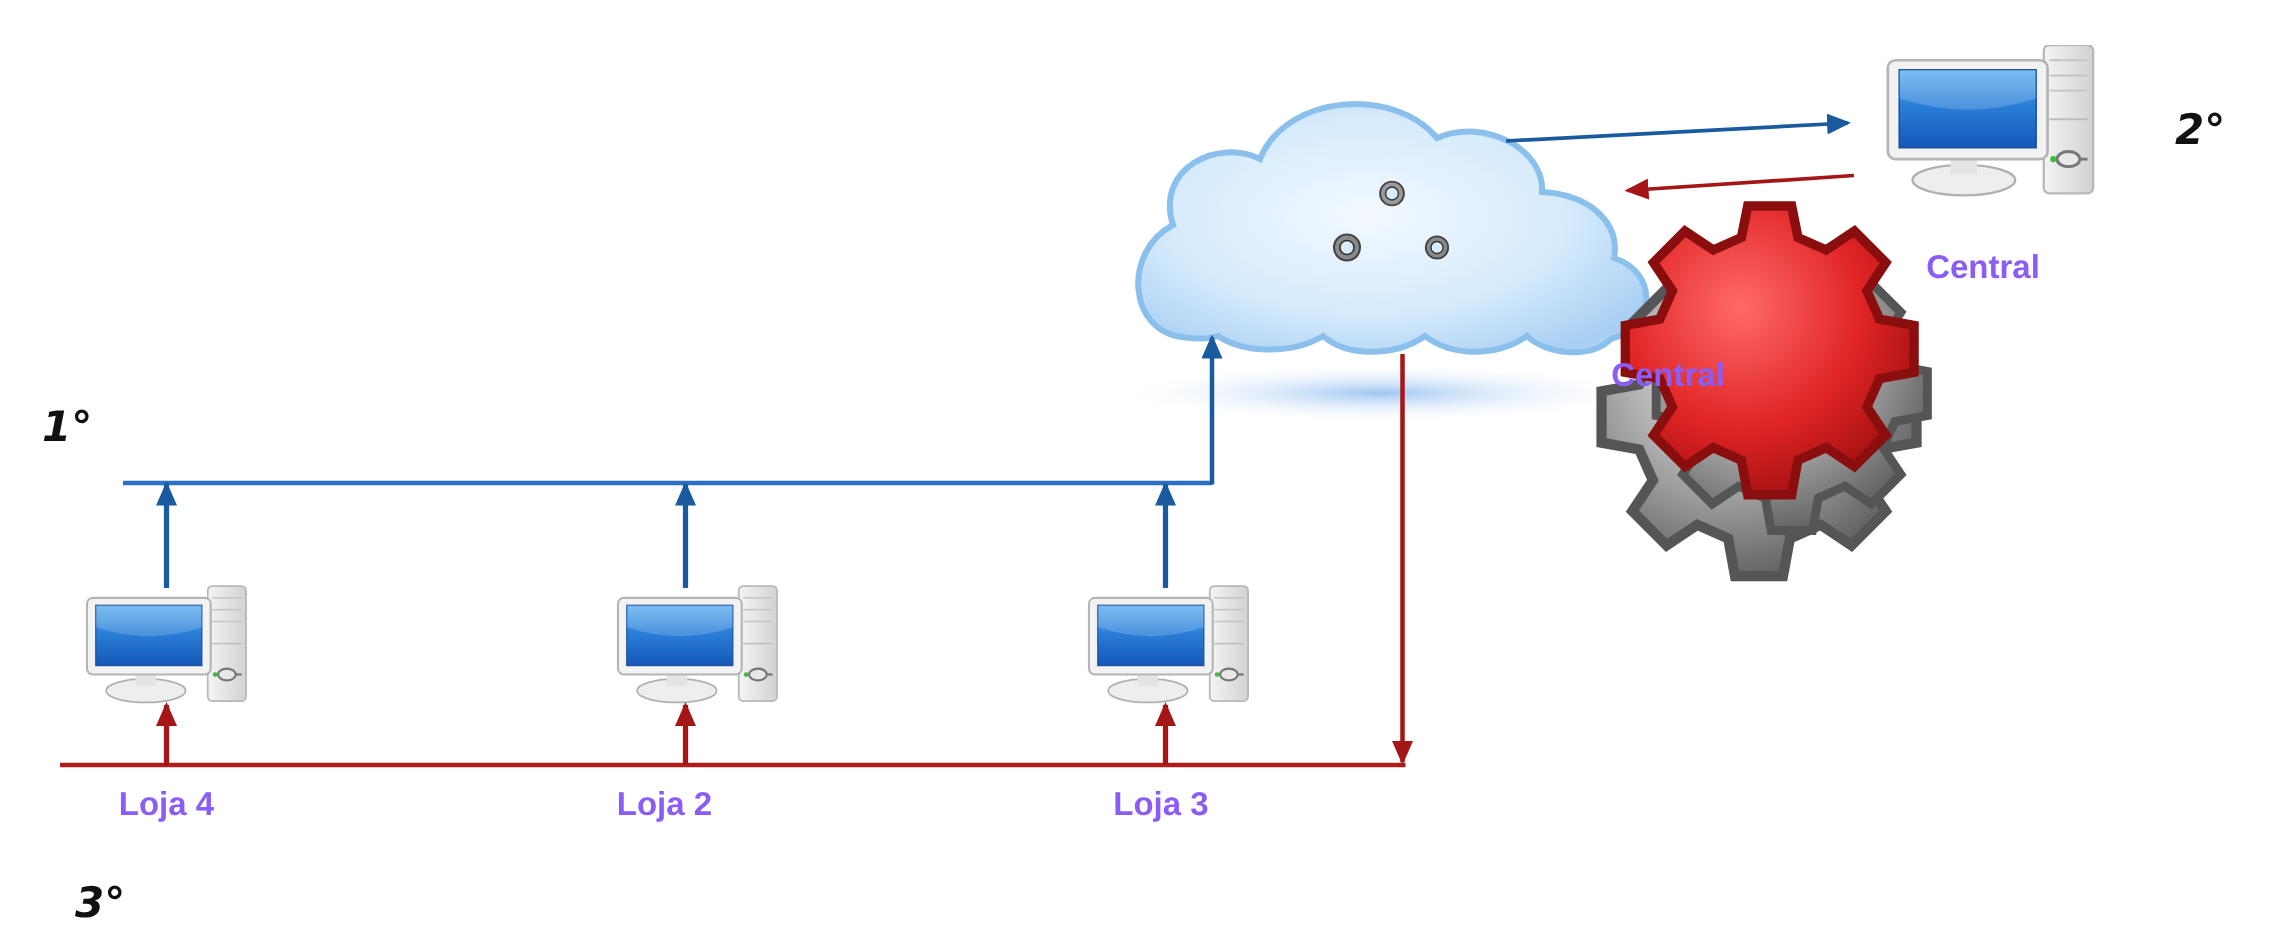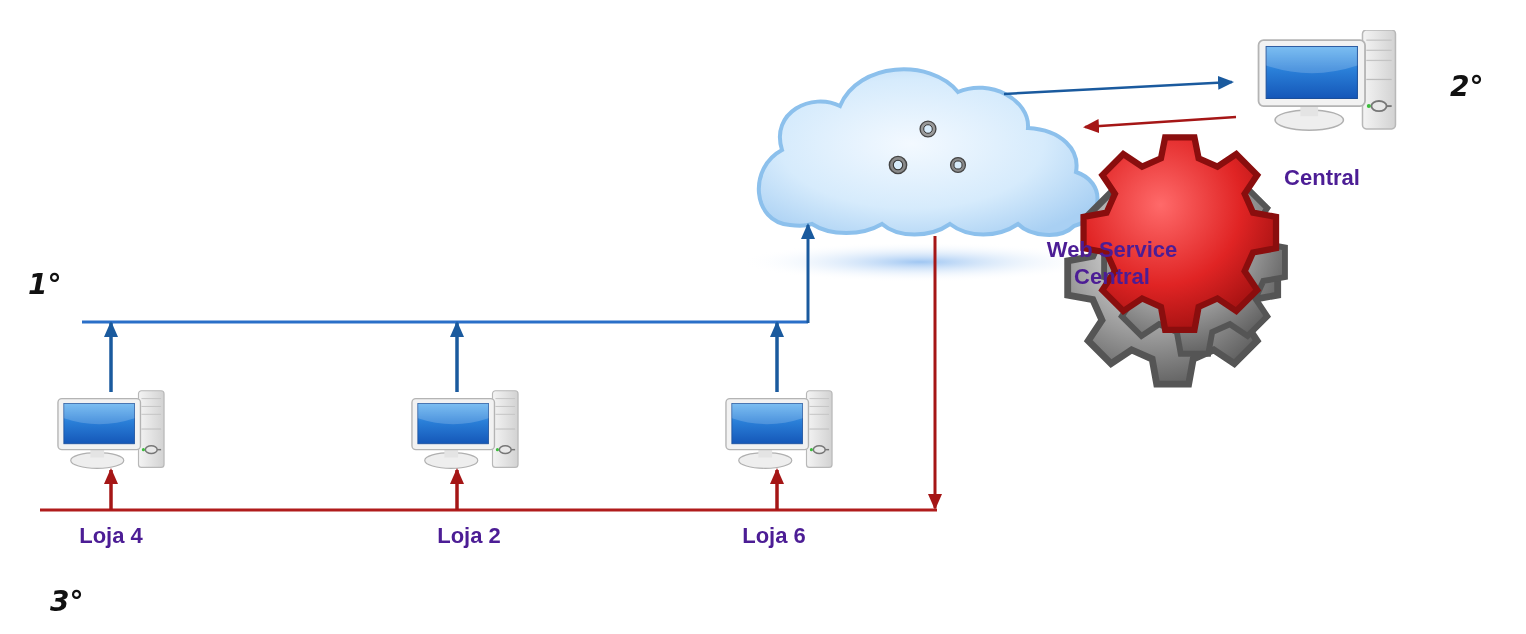--- a/index.html
+++ b/index.html
@@ -1,20 +1,20 @@
 <!DOCTYPE html>
 <html><head>
 <meta charset="utf-8">
 <style>
   html, body { margin: 0; padding: 0; background: #ffffff; }
   body { width: 1526px; height: 634px; position: relative; overflow: hidden;
          font-family: "Liberation Sans", sans-serif; }
   #diagram { position: absolute; left: 0; top: 0; width: 1526px; height: 634px; }
   .label { position: absolute; font-family: "Liberation Sans", sans-serif; font-weight: bold;
-           color: #4c1d95; font-size: 22px; text-align: center; line-height: 27px; white-space: nowrap; }
+           color: #8b5cf6; font-size: 22px; text-align: center; line-height: 27px; white-space: nowrap; }
   .step { position: absolute; font-family: "DejaVu Sans", sans-serif; font-style: italic;
           font-weight: bold; font-size: 28px; color: #111; }
 </style>
 </head>
 <body>
 
 <svg id="diagram" xmlns="http://www.w3.org/2000/svg" viewBox="0 0 1526 634" width="1526" height="634">
   <defs>
     <marker id="arrow-blue" markerWidth="10" markerHeight="10" refX="8" refY="5" orient="auto" markerUnits="userSpaceOnUse">
       <path d="M0,0 L10,5 L0,10 z" fill="#1f5fa8"></path>
@@ -135,21 +135,20 @@
     <line x1="457" y1="510" x2="457" y2="470" stroke="#a51616" stroke-width="3.5" marker-end="url(#arrow-red-big)"></line>
     <line x1="777" y1="510" x2="777" y2="470" stroke="#a51616" stroke-width="3.5" marker-end="url(#arrow-red-big)"></line>
   </g>
 </svg>
 
 <div class="step" style="left:28px; top:268px;">1°</div>
 <div class="step" style="left:1450px; top:70px;">2°</div>
 <div class="step" style="left:50px; top:585px;">3°</div>
 
 <div class="label" style="left:1020px; top:236px; width:184px;">
-  <div>Web Service</div>
   <div>Central</div>
 </div>
 
 <div class="label" style="left:1262px; top:164px; width:120px;">Central</div>
 
 <div class="label" style="left:56px; top:522px; width:110px;">Loja 4</div>
-<div class="label" style="left:414px; top:522px; width:110px;">Loja 2</div>
-<div class="label" style="left:719px; top:522px; width:110px;">Loja 6</div>
+<div class="label" style="left:388px; top:522px; width:110px;">Loja 2</div>
+<div class="label" style="left:719px; top:522px; width:110px;">Loja 3</div>
 
 </body></html>

